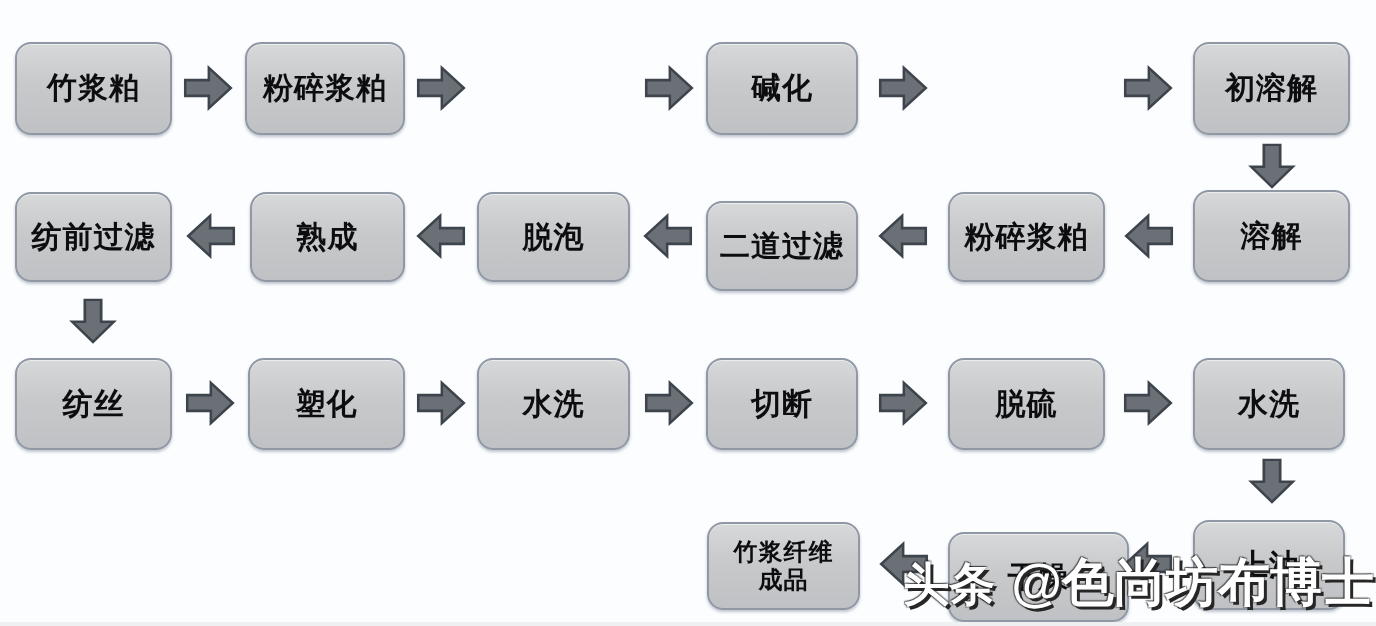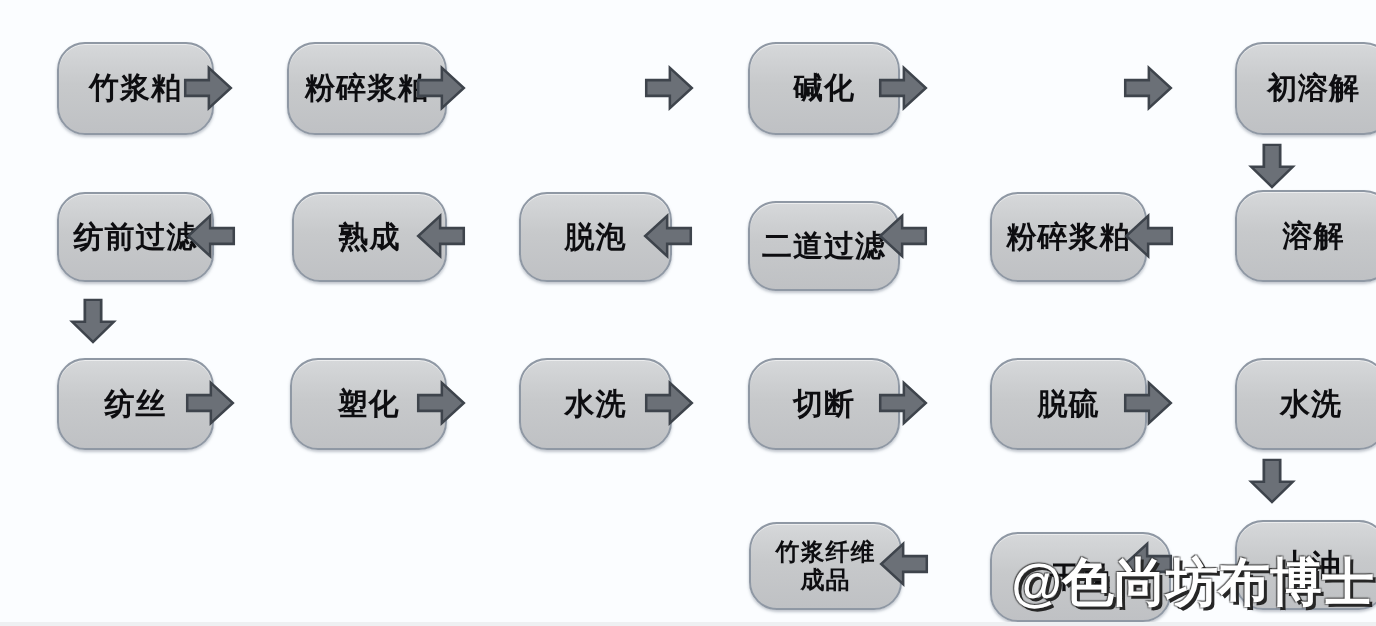--- a/index.html
+++ b/index.html
@@ -9,28 +9,27 @@
     background:#fbfdff;
     font-family:"Liberation Sans",sans-serif;
     overflow:hidden;
     border-bottom:4px solid #eef0f2;
     box-sizing:border-box;
   }
   .node{
     position:absolute;
     background:linear-gradient(180deg,#d6d8da 0%,#c7c9cb 45%,#bfc1c4 100%);
     border:2px solid #8f98a4;
-    border-radius:28px;
+    border-radius:16px;
     display:flex;
     flex-direction:column;
     align-items:center;
     justify-content:center;
     box-shadow:0 2px 3px rgba(80,92,108,.35), inset 0 1px 0 rgba(255,255,255,.55);
     box-sizing:border-box;
-    margin-left:42px;
   }
   .node-label{
     font-size:30px;
     font-weight:bold;
     color:#0d0d10;
     letter-spacing:1px;
     line-height:1.15;
     text-align:center;
     white-space:nowrap;
   }
@@ -182,16 +181,17 @@
     <span class="node-label">干燥</span>
   </div>
   <svg class="arrow" style="left:1121px;top:536px" width="54" height="56" viewBox="0 0 64 64" preserveAspectRatio="none">
       <path class="ap" d="M59 23 H31 V9 L5 32 L31 55 V41 H59 Z"></path>
     </svg>
   <div class="node" style="left:1193px;top:520px;width:152px;height:90px">
     <span class="node-label">上油</span>
   </div>
 
   <div class="watermark">
+    <span class="wm-brand">头条</span>
     <span class="wm-handle">@色尚坊布博士</span>
   </div>
 
 </div>
 
 </body></html>

